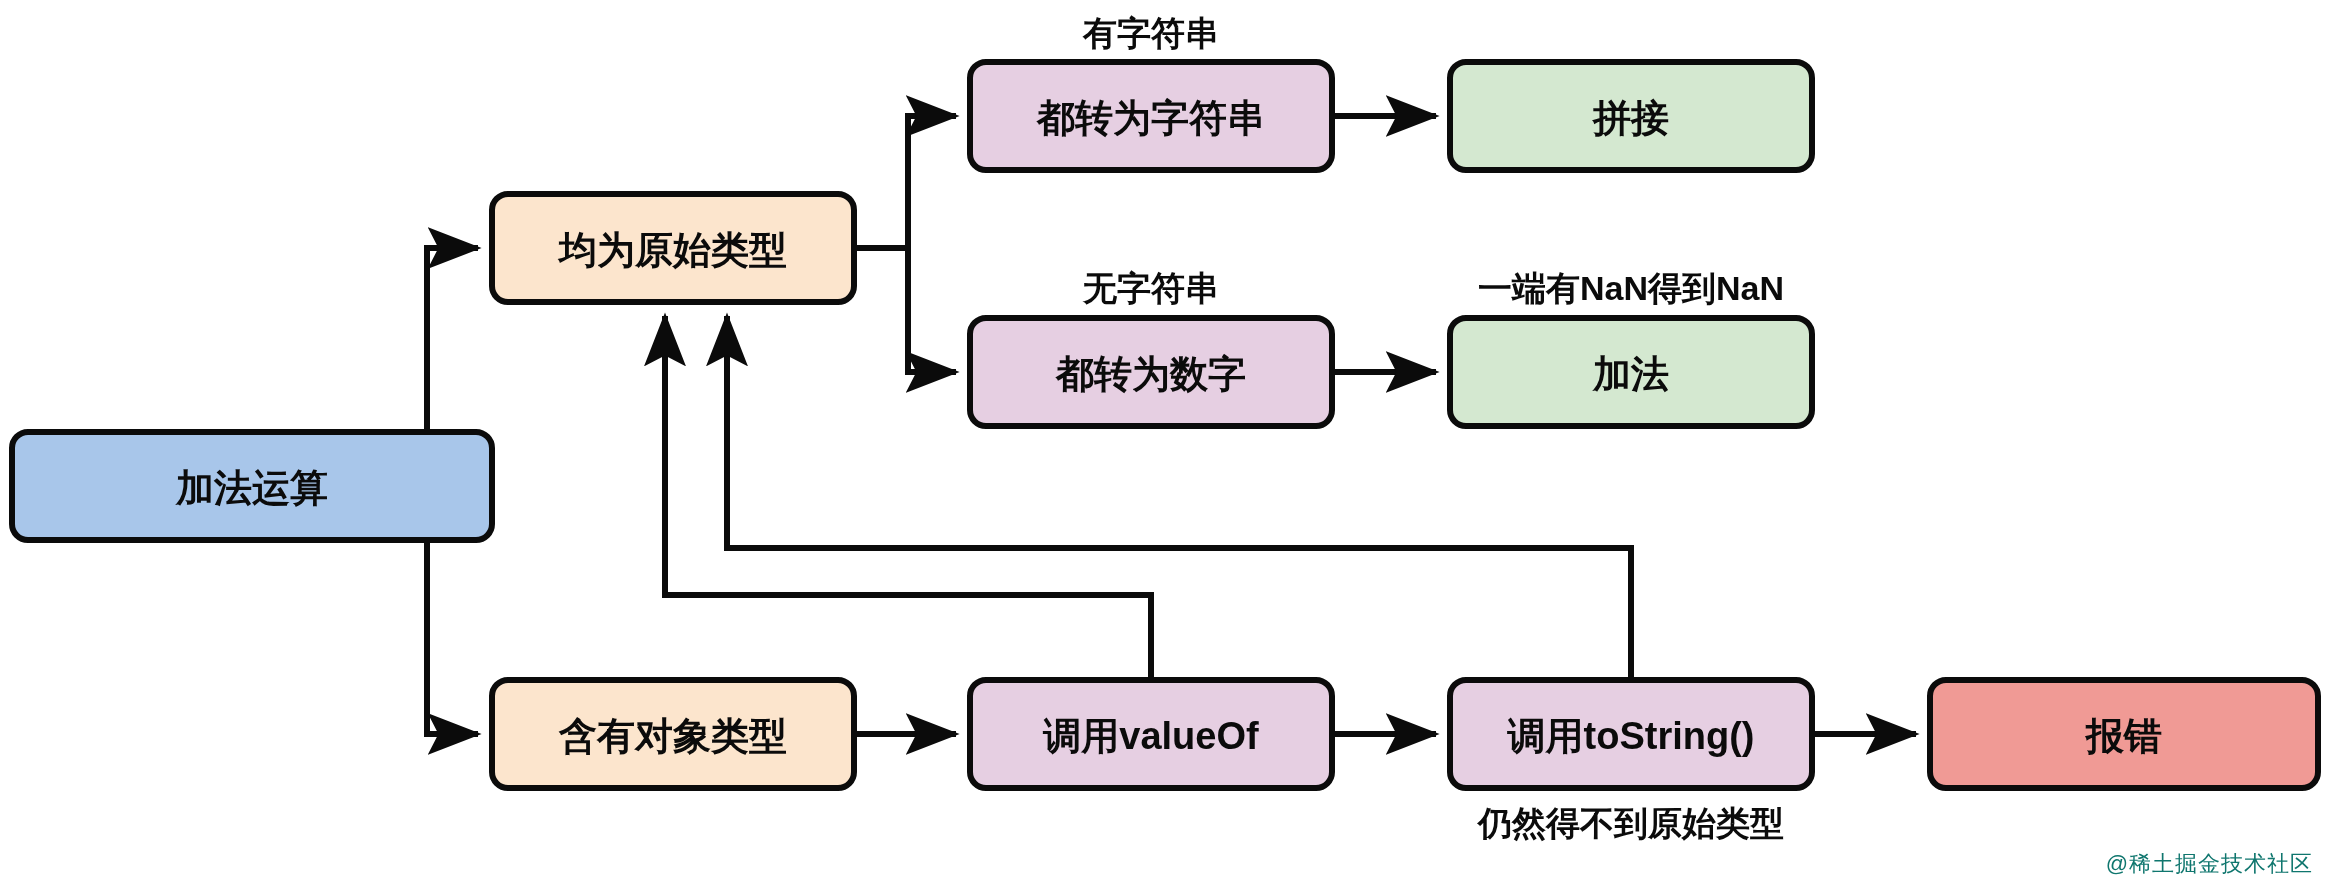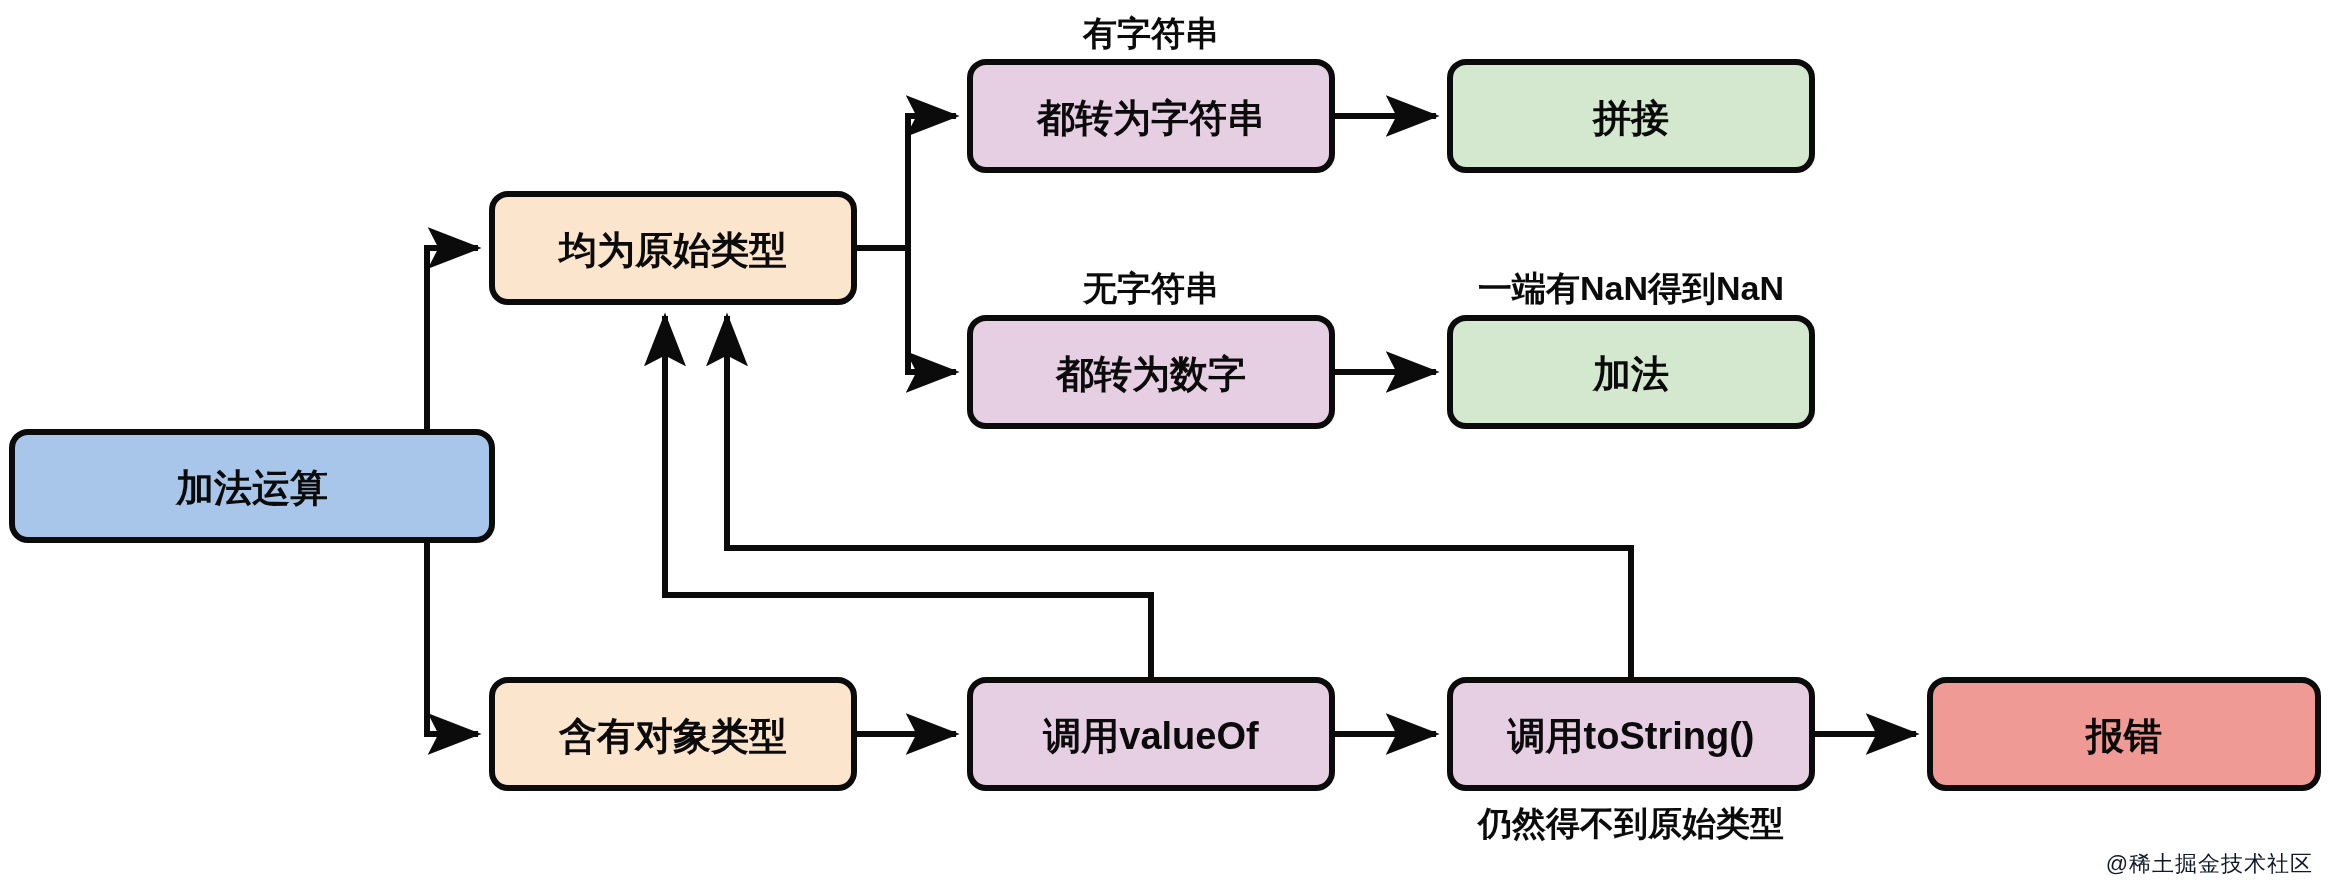--- a/index.html
+++ b/index.html
@@ -53,21 +53,21 @@
     stroke-width: 6;
     stroke-linejoin: miter;
     stroke-linecap: butt;
   }
   .watermark {
     position: absolute;
     right: 18px;
     bottom: 12px;
     font-family: "Liberation Sans", "DejaVu Sans", sans-serif;
     font-size: 22px;
-    color: #0f172a;
+    color: #0f766e;
     letter-spacing: 1px;
     white-space: nowrap;
     user-select: none;
   }
 </style>
 </head>
 <body>
 
 <div id="flow-root">
 

